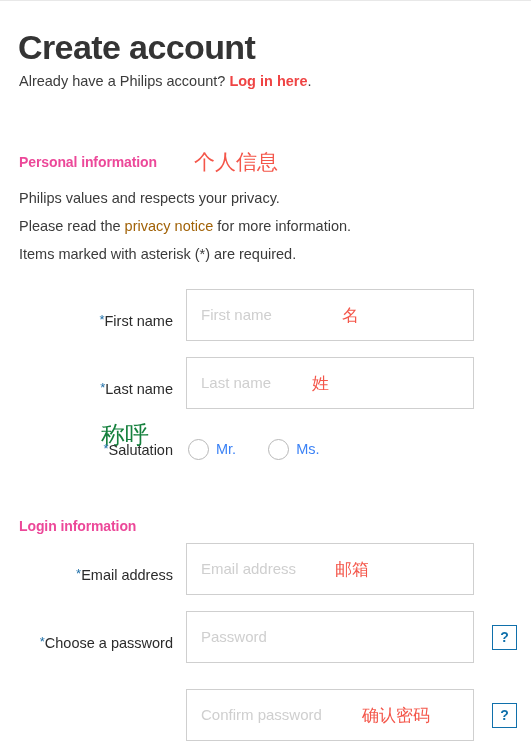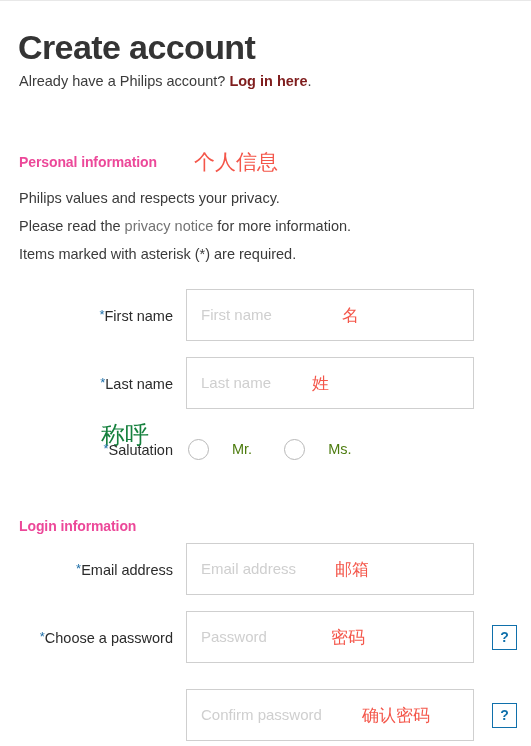--- a/index.html
+++ b/index.html
@@ -46,25 +46,25 @@
   .login-line {
     position: absolute;
     left: 19px;
     top: 71px;
     font-size: 14.5px;
     line-height: 20px;
     color: #3b3b3b;
     white-space: nowrap;
   }
   .link {
-    color: #737373;
+    color: #a16207;
     text-decoration: none;
   }
   .link-bold {
-    color: #7f1d1d;
+    color: #ef4444;
     font-weight: bold;
     text-decoration: none;
   }
 
   
   .section-header {
     position: absolute;
     font-size: 14px;
     font-weight: bold;
     color: #ec4899;
@@ -102,21 +102,21 @@
     width: 531px;
     height: 52px;
   }
   .row-label {
     position: absolute;
     left: 0;
     width: 173px;
     text-align: right;
     font-size: 14.5px;
     color: #2b2b2b;
-    line-height: 52px;
+    line-height: 62px;
     white-space: nowrap;
   }
   .req {
     color: #1f6fa8;
     font-size: 13px;
     vertical-align: 2px;
   }
   .field {
     position: absolute;
     left: 186px;
@@ -180,23 +180,23 @@
   }
   .radio-circle {
     width: 21px;
     height: 21px;
     border: 1px solid #b8b8b8;
     border-radius: 50%;
     background: #fff;
     box-sizing: border-box;
   }
   .radio-label {
-    margin-left: 23px;
-    font-size: 14.5px;
-    color: #4d7c0f;
+    margin-left: 7px;
+    font-size: 14.5px;
+    color: #3b82f6;
     white-space: nowrap;
   }
 
   
   .help-btn {
     position: absolute;
     width: 25px;
     height: 25px;
     border: 1px solid #1070ab;
     background: #fff;
@@ -266,21 +266,20 @@
     <div class="field">
       <span class="placeholder">Email address</span>
       <span class="field-annot" style="left:148px;">邮箱</span>
     </div>
   </div>
 
   <div class="form-row" id="row-pass">
     <div class="row-label"><span class="req">*</span><span>Choose a password</span></div>
     <div class="field">
       <span class="placeholder">Password</span>
-      <span class="field-annot" style="left:144px;">密码</span>
     </div>
   </div>
   <div class="help-btn" id="help-pass">?</div>
 
   <div class="form-row" id="row-confirm">
     <div class="field">
       <span class="placeholder">Confirm password</span>
       <span class="field-annot" style="left:175px;">确认密码</span>
     </div>
   </div>

